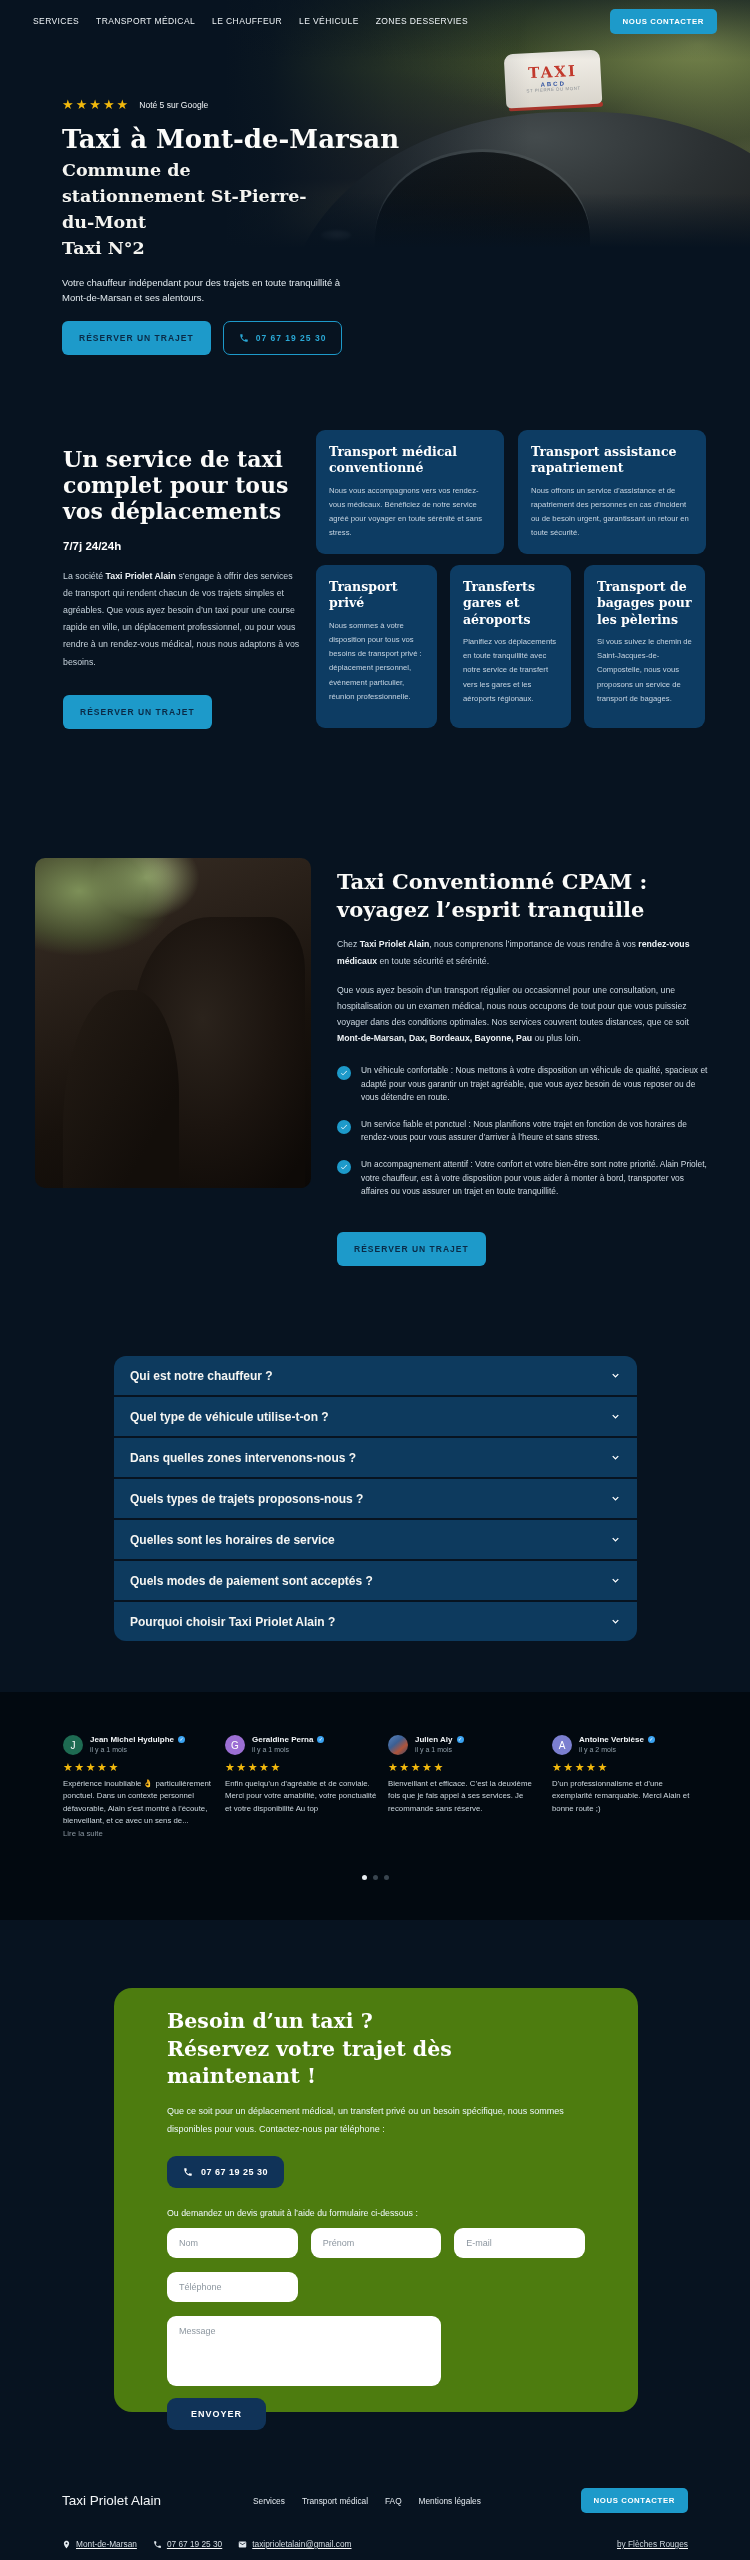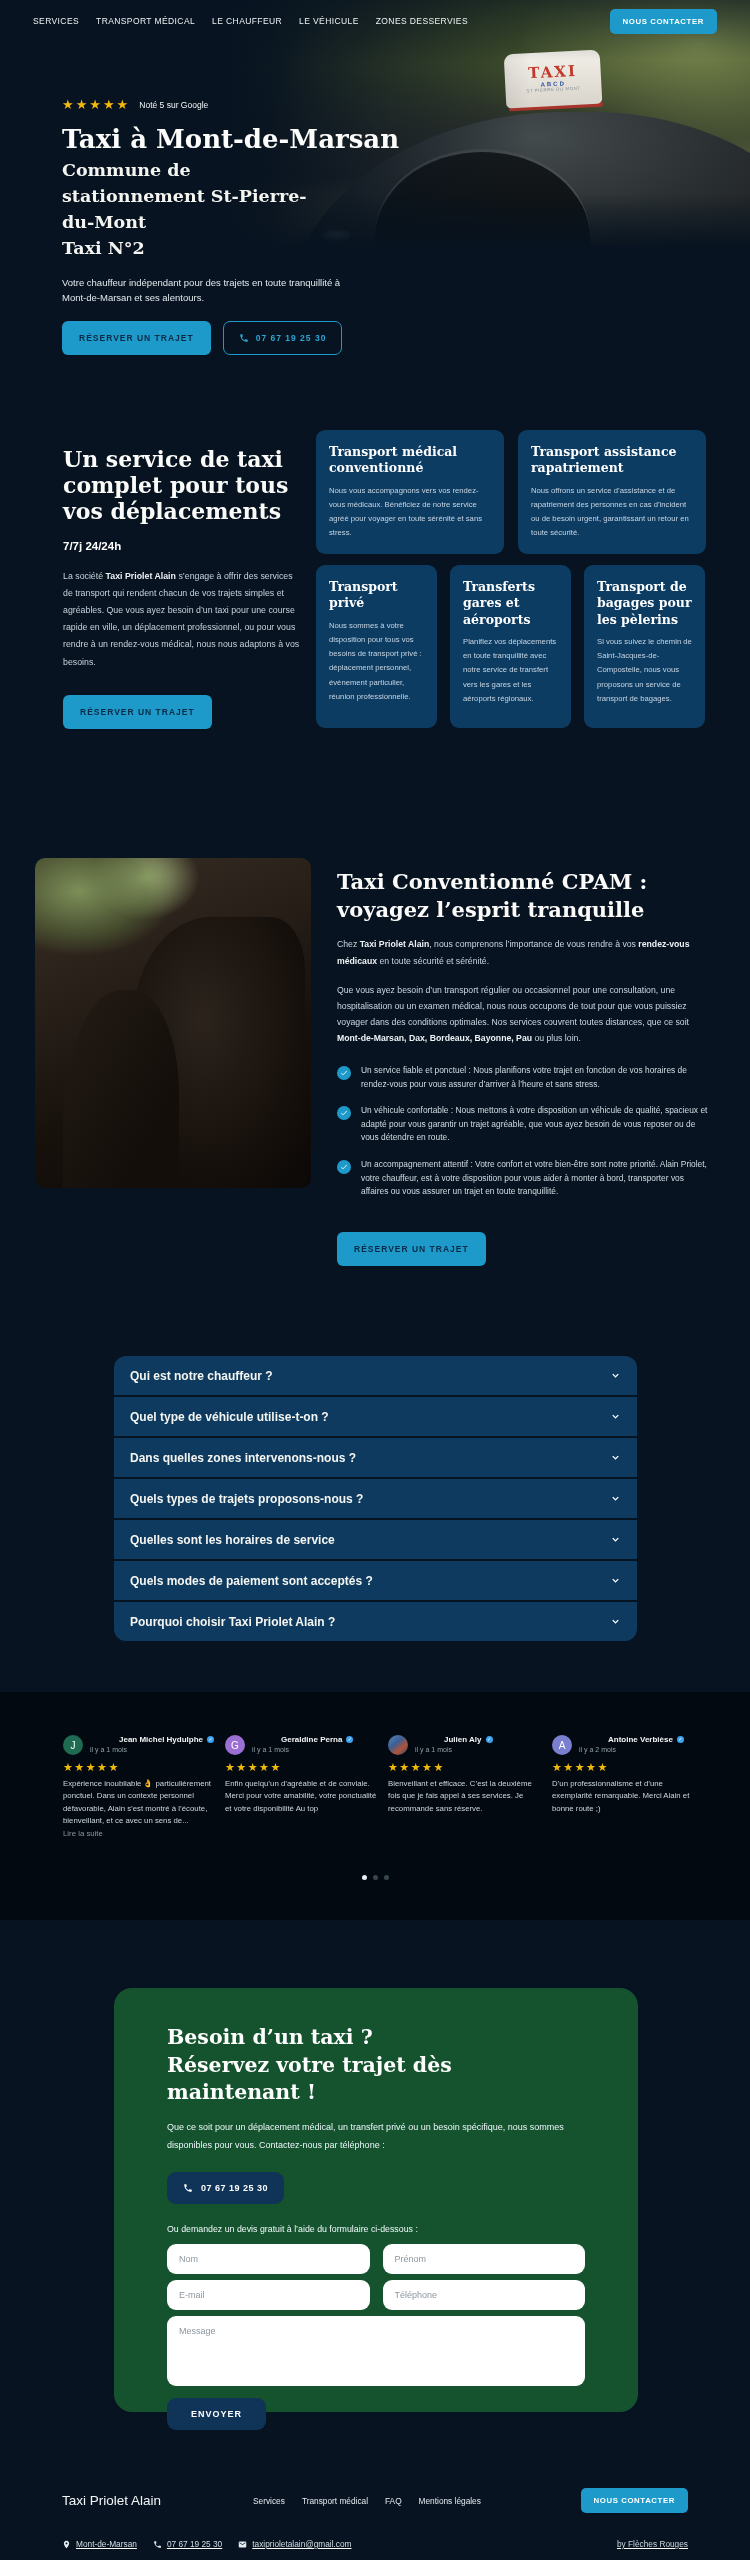--- a/index.html
+++ b/index.html
@@ -112,43 +112,43 @@
   .faq-row:last-child { margin-bottom:0; }
   .faq-q { font-family:Liberation Sans, sans-serif; font-size:12px; font-weight:bold; color:#f5f5f2; }
 
   
   .reviews-band { position:absolute; top:1692px; left:0; width:750px; height:228px; background:#020910; }
   .review { position:absolute; top:43px; width:153px; }
   .rev-head { display:flex; gap:7px; align-items:flex-start; }
   .avatar { width:20px; height:20px; border-radius:50%; display:flex; align-items:center; justify-content:center;
     font-size:10px; color:#fff; flex:0 0 auto; }
   .avatar.photo { background:linear-gradient(140deg,#5a86c0 0%, #3c5f93 40%, #b0543a 68%, #30486e 100%); }
-  .rev-name-row { display:flex; align-items:center; gap:4px;margin-left:29px; }
+  .rev-name-row { display:flex; align-items:center; gap:4px; }
   .rev-name { font-size:8px; font-weight:bold; color:#f2f5f7; white-space:nowrap; }
   .verified { width:7px; height:7px; border-radius:50%; background:#3aa3f2; color:#fff; font-size:5px;
     display:flex; align-items:center; justify-content:center; line-height:1; }
   .rev-time { font-size:7px; color:#93a0aa; margin-top:2px; }
   .rev-stars { color:#f2b90d; font-size:11px; letter-spacing:1.5px; margin-top:7px; line-height:1; }
   .rev-text { font-size:7.8px; line-height:1.6; color:#ced8df; margin-top:5px; }
   .rev-more { font-size:7.8px; color:#8b97a1; margin-top:1px; cursor:pointer; }
   .dots { position:absolute; top:183px; left:0; width:750px; display:flex; justify-content:center; gap:6px; }
   .dot { width:5px; height:5px; border-radius:50%; background:#39454f; cursor:pointer; }
   .dot.active { background:#e8edf1; }
 
   
-  .cta { position:absolute; left:114px; top:1988px; width:524px; height:424px; background:#14532d;
-    border-radius:18px; padding:36px 53px 0; }
+  .cta { position:absolute; left:114px; top:1988px; width:524px; height:424px; background:#4d7c0f;
+    border-radius:18px; padding:20px 53px 0; }
   .cta-title { font-family:"DejaVu Serif", serif; font-size:20.5px; font-weight:bold; line-height:1.35; color:#fff; }
   .cta-text { margin-top:12px; font-size:9px; line-height:1.95; color:#ecf7fb; width:408px; }
   .cta-phone-btn { margin-top:18px; display:inline-flex; gap:8px; align-items:center; background:#103358;
     color:#fff; font-size:9px; font-weight:bold; letter-spacing:.5px; padding:11px 16px; border-radius:9px;
     border:none; cursor:pointer; }
   .cta-phone-btn svg { fill:#fff; }
   .cta-note { margin-top:20px; font-size:8.8px; color:#f2fafd; }
-  .form { margin-top:10px; display:grid; grid-template-columns:1fr 1fr; gap:6px 13px; }
+  .form { margin-top:10px; display:grid; grid-template-columns:1fr 1fr 1fr; gap:14px 13px; }
   .input { height:30px; border-radius:9px; border:none; background:#fff; padding:0 12px; font-size:9px;
     color:#333; width:100%; font-family:"Liberation Sans", sans-serif; }
   .input::placeholder { color:#8d97a0; }
   textarea.input { grid-column:1 / span 2; height:70px; padding:10px 12px; resize:none; }
   .submit { margin-top:12px; background:#103358; color:#fff; font-weight:bold; font-size:9px; letter-spacing:1px;
     padding:11px 24px; border-radius:9px; border:none; cursor:pointer; }
 
   
   .footer { position:absolute; left:0; top:2488px; width:750px; padding:0 62px; }
   .footer-row1 { display:flex; align-items:center; }
@@ -253,29 +253,29 @@
     <div class="cpam-title serif">Taxi Conventionné CPAM : voyagez l’esprit tranquille</div>
     <div class="cpam-p"><span>Chez </span><b>Taxi Priolet Alain</b><span>, nous comprenons l’importance de vous rendre à vos </span><b>rendez-vous médicaux</b><span> en toute sécurité et sérénité.</span></div>
     <div class="cpam-p"><span>Que vous ayez besoin d’un transport régulier ou occasionnel pour une consultation, une hospitalisation ou un examen médical, nous nous occupons de tout pour que vous puissiez voyager dans des conditions optimales. Nos services couvrent toutes distances, que ce soit </span><b>Mont-de-Marsan, Dax, Bordeaux, Bayonne, Pau</b><span> ou plus loin.</span></div>
     <div class="bullets">
       <div class="bullet">
         <span class="bullet-icon">
           <svg width="8" height="8" viewBox="0 0 24 24">
               <path fill="#fff" d="M9 16.2L4.8 12l-1.4 1.4L9 19 21 7l-1.4-1.4z"></path>
             </svg>
         </span>
-        <span class="bullet-text">Un service fiable et ponctuel : Nous planifions votre trajet en fonction de vos horaires de rendez-vous pour vous assurer d’arriver à l’heure et sans stress.</span>
+        <span class="bullet-text">Un véhicule confortable : Nous mettons à votre disposition un véhicule de qualité, spacieux et adapté pour vous garantir un trajet agréable, que vous ayez besoin de vous reposer ou de vous détendre en route.</span>
       </div>
       <div class="bullet">
         <span class="bullet-icon">
           <svg width="8" height="8" viewBox="0 0 24 24">
               <path fill="#fff" d="M9 16.2L4.8 12l-1.4 1.4L9 19 21 7l-1.4-1.4z"></path>
             </svg>
         </span>
-        <span class="bullet-text">Un véhicule confortable : Nous mettons à votre disposition un véhicule de qualité, spacieux et adapté pour vous garantir un trajet agréable, que vous ayez besoin de vous reposer ou de vous détendre en route.</span>
+        <span class="bullet-text">Un service fiable et ponctuel : Nous planifions votre trajet en fonction de vos horaires de rendez-vous pour vous assurer d’arriver à l’heure et sans stress.</span>
       </div>
       <div class="bullet">
         <span class="bullet-icon">
           <svg width="8" height="8" viewBox="0 0 24 24">
               <path fill="#fff" d="M9 16.2L4.8 12l-1.4 1.4L9 19 21 7l-1.4-1.4z"></path>
             </svg>
         </span>
         <span class="bullet-text">Un accompagnement attentif : Votre confort et votre bien-être sont notre priorité. Alain Priolet, votre chauffeur, est à votre disposition pour vous aider à monter à bord, transporter vos affaires ou vous assurer un trajet en toute tranquillité.</span>
       </div>
     </div>

